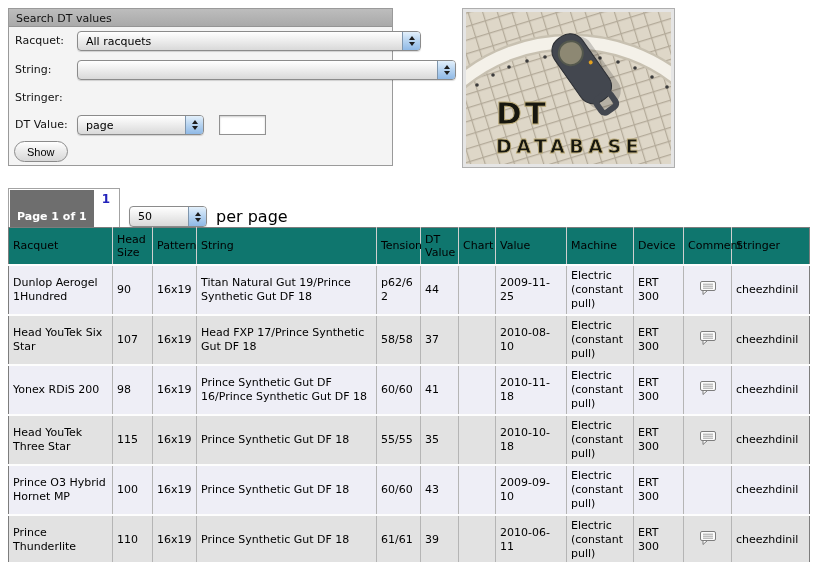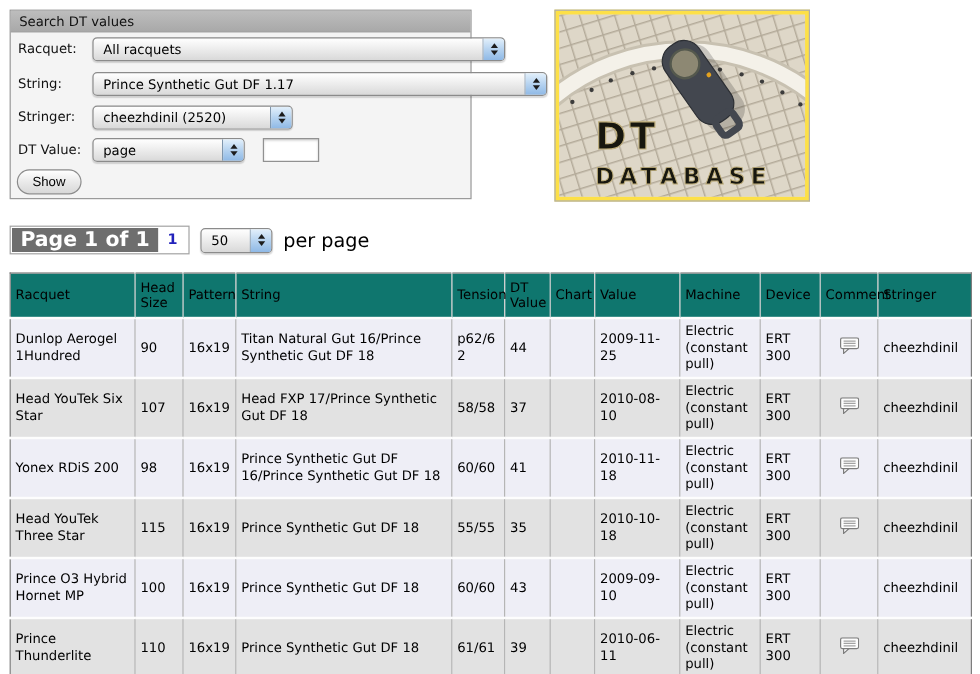--- a/index.html
+++ b/index.html
@@ -31,29 +31,29 @@
 
   .text-input { position:absolute; border:1px solid #919191; background:#fff;
                 box-shadow:inset 0 1px 2px rgba(0,0,0,.2); font-size:11px; padding:0 3px; }
 
   .show-btn { position:absolute; left:5px; top:132px; height:21px; padding:0 12px;
               border:1px solid #8b8b8b; border-radius:11px; font-size:11px;
               background:linear-gradient(#ffffff,#ececec 45%,#d8d8d8); cursor:default; }
 
   
   .banner { left:462px; top:8px; width:213px; height:160px; border:1px solid #aeaeae;
-            background:#fde047; padding:3px; }
+            background:#e5e5e5; padding:3px; }
 
   
   .pagination { left:8px; top:188px; display:flex; align-items:center; gap:9px; }
   .page-box { display:inline-flex; border:1px solid #a3a3a3; background:#fff; padding:1px; }
-  .page-info { background:#6e6e6e; color:#fff; font-size:17px; font-weight:bold;
-               padding:0 7px; }
+  .page-info { background:#6e6e6e; color:#fff; font-size:11px; font-weight:bold;
+               padding:20px 7px; }
   .page-num { color:#2222bb; font-size:12px; font-weight:bold; padding:2px 8px; background:#fff; }
-  .per-page-select { position:relative; width:60px; height:21px; }
+  .per-page-select { position:relative; width:78px; height:21px; }
   .per-page-text { font-size:16px; }
 
   
   .dt-table-wrap { left:8px; top:227px; width:801px; }
   table { border-collapse:collapse; table-layout:fixed; width:801px; font-size:11px; }
   table { border:1px solid #7d7d7d; }
   th { background:#0f766e; font-weight:normal; text-align:left; vertical-align:middle;
        padding:3px 4px; height:37px; border-left:1px solid #cicfcf; border-left:1px solid #cfcfcf;
        border-bottom:1px solid #fdfdfd; color:#000; }
   th:first-child { border-left:none; }
@@ -74,35 +74,27 @@
   <div class="mac-select" style="left:68px; top:22px; width:344px;">
     <span class="sel-val">All racquets</span>
     <span class="sel-stepper">
         <span class="arr-up"></span>
         <span class="arr-dn"></span>
       </span>
   </div>
 
   <span class="abs form-label" style="top:51px;">String:</span>
   <div class="mac-select" style="left:68px; top:51px; width:379px;">
-    <span class="sel-val">Prince Synthetic Gut DF 1.17</span>
     <span class="sel-stepper">
         <span class="arr-up"></span>
         <span class="arr-dn"></span>
       </span>
   </div>
 
   <span class="abs form-label" style="top:79px;">Stringer:</span>
-  <div class="mac-select" style="left:68px; top:79px; width:167px;">
-    <span class="sel-val">cheezhdinil (2520)</span>
-    <span class="sel-stepper">
-        <span class="arr-up"></span>
-        <span class="arr-dn"></span>
-      </span>
-  </div>
 
   <span class="abs form-label" style="top:106px;">DT Value:</span>
   <div class="mac-select" style="left:68px; top:106px; width:127px;">
     <span class="sel-val">page</span>
     <span class="sel-stepper">
         <span class="arr-up"></span>
         <span class="arr-dn"></span>
       </span>
   </div>
   <input class="text-input" style="left: 210px; top: 106px; width: 47px; height: 20px;" value="">
@@ -197,21 +189,21 @@
         <th>Device</th>
         <th>Comment</th>
         <th>Stringer</th>
       </tr>
     </thead>
     <tbody>
         <tr class="odd">
           <td>Dunlop Aerogel 1Hundred</td>
           <td>90</td>
           <td>16x19</td>
-          <td>Titan Natural Gut 16/Prince Synthetic Gut DF 18</td>
+          <td>Titan Natural Gut 19/Prince Synthetic Gut DF 18</td>
           <td>p62/62</td>
           <td>44</td>
           <td></td>
           <td>2009-11-25</td>
           <td>Electric (constant pull)</td>
           <td>ERT 300</td>
           <td class="c-comment"><svg width="16" height="14" viewBox="0 0 16 14">
               <rect x="0.5" y="0.5" width="15" height="9" rx="1.5" fill="#fcfcfc" stroke="#7d7d7d"></rect>
               <path d="M3 3.2 H13 M3 5.2 H13 M3 7.2 H13" stroke="#a2a2a2" stroke-width="1"></path>
               <path d="M3 9.5 L3 13.5 L7.5 9.5 Z" fill="#fcfcfc" stroke="#7d7d7d"></path>

